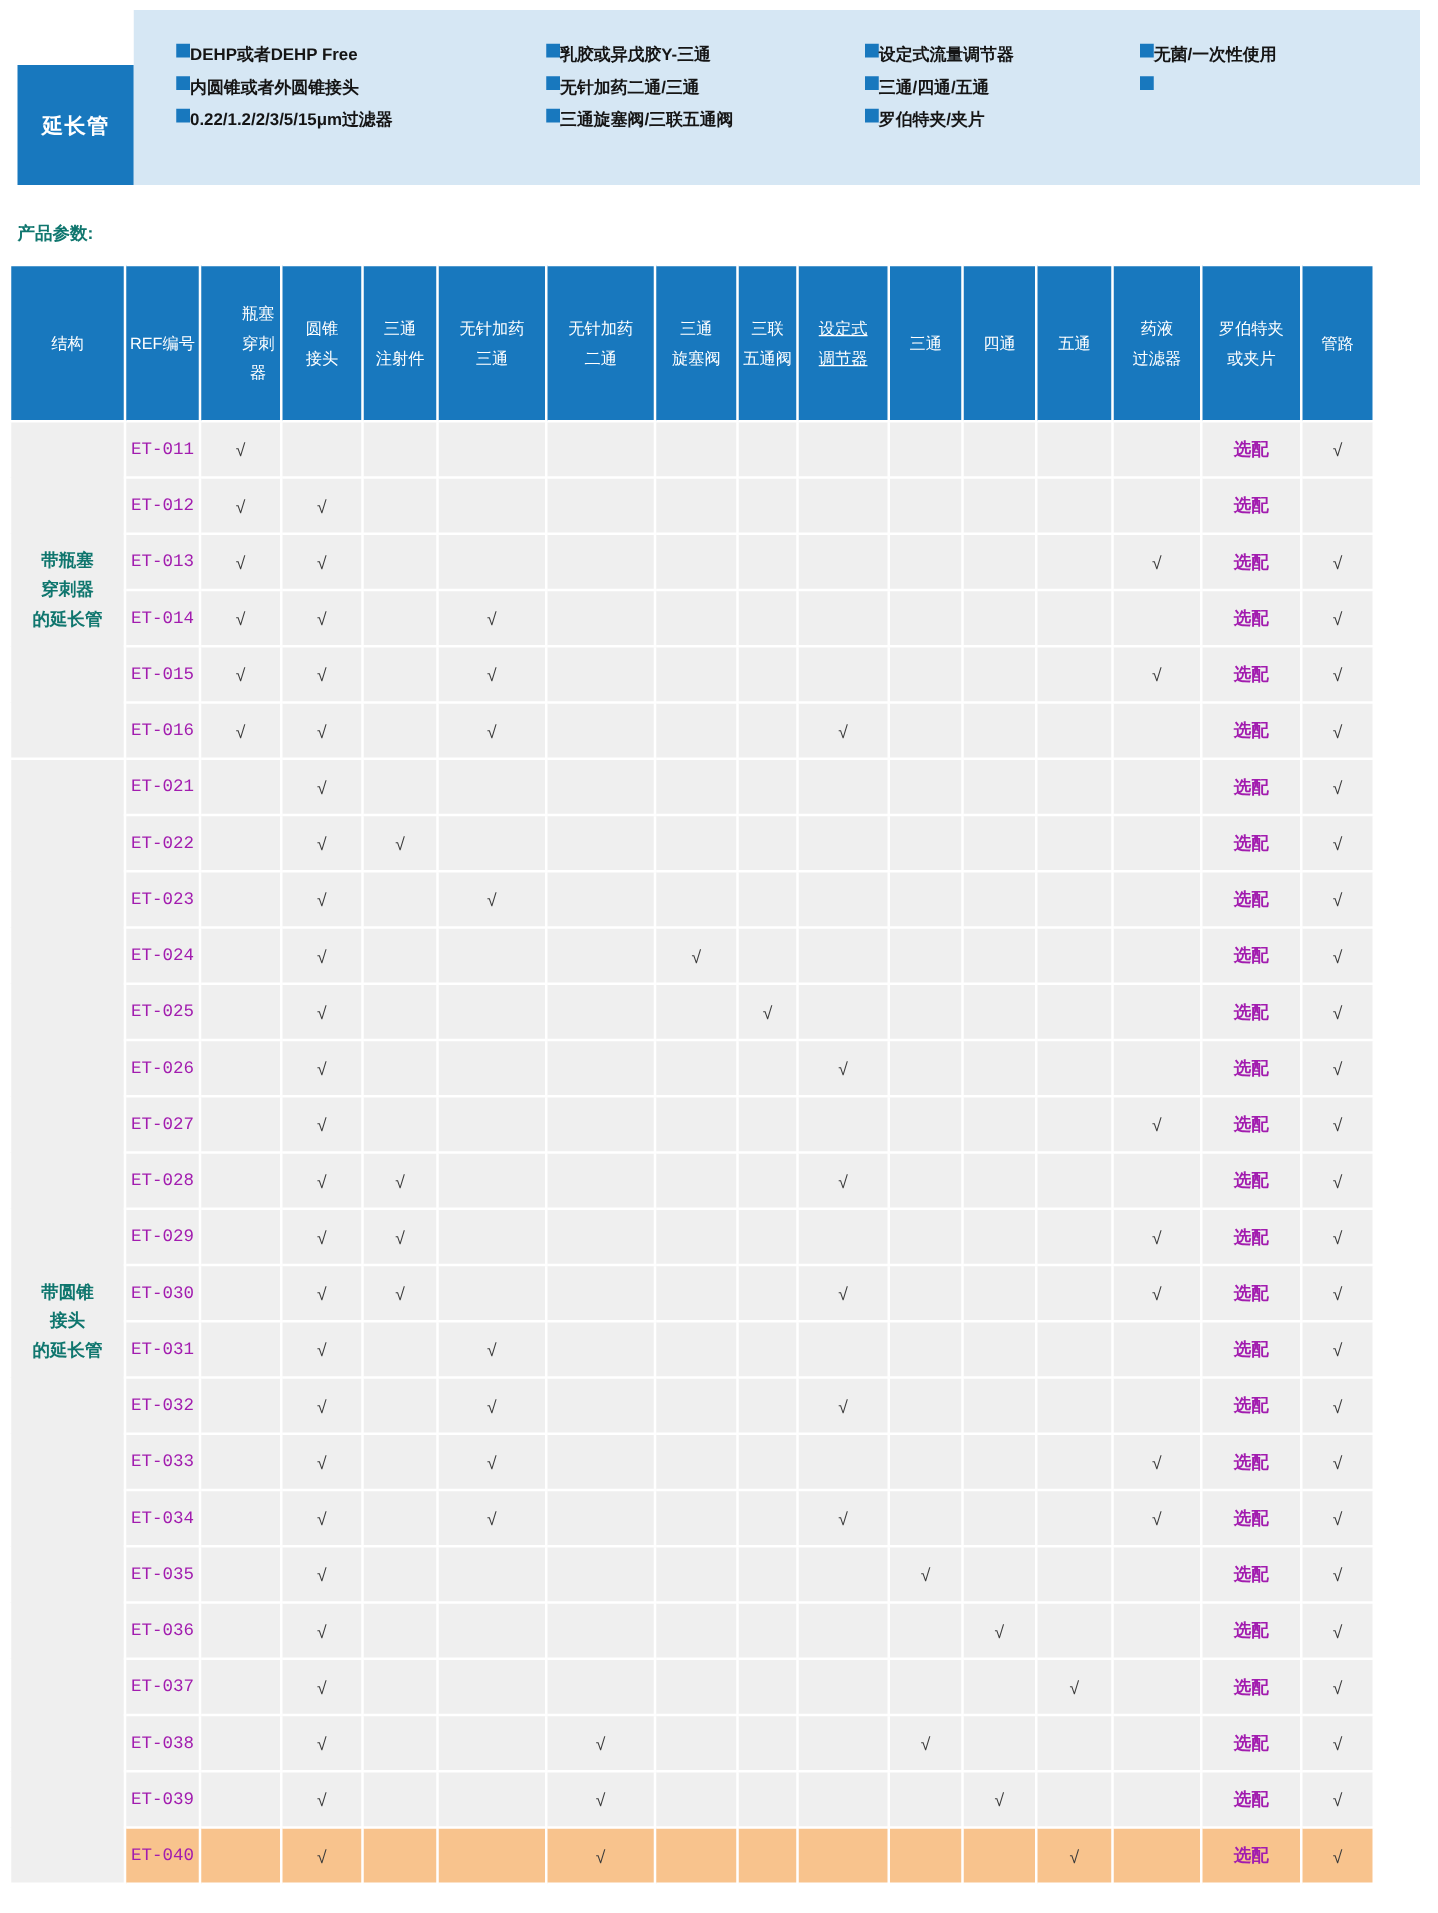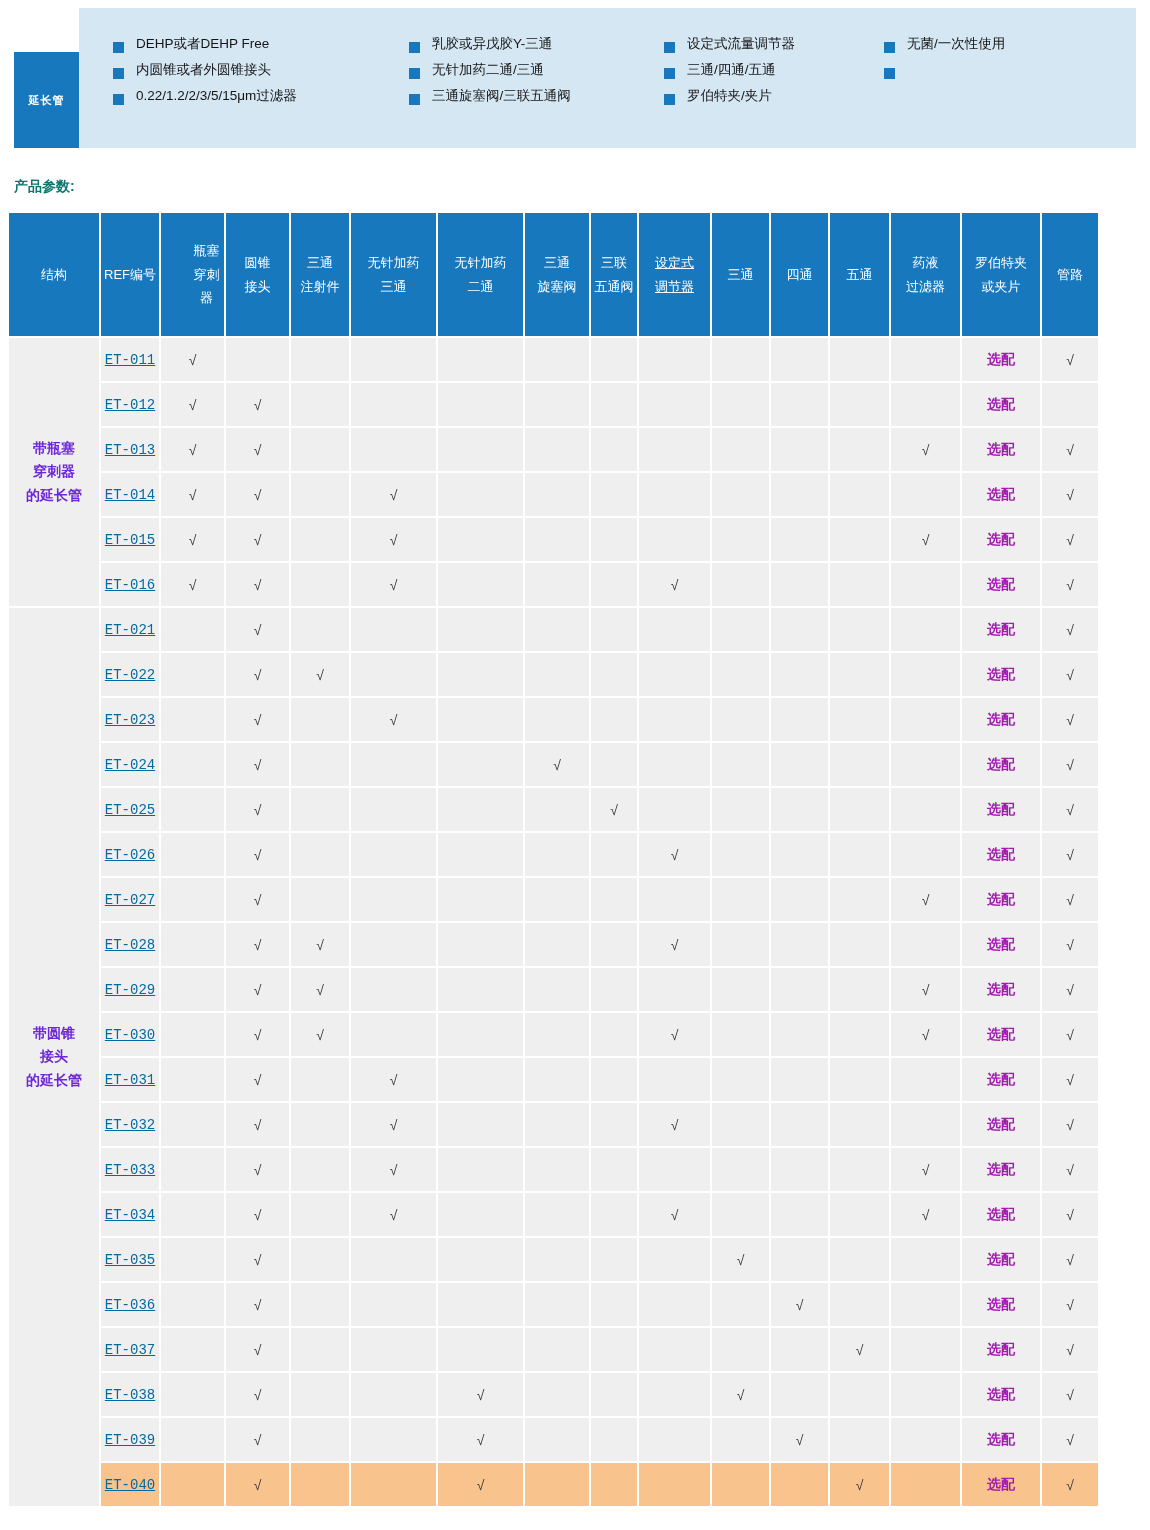--- a/index.html
+++ b/index.html
@@ -4,41 +4,41 @@
 <style>
   :root{
     --accent:#1878BE; --panel:#D6E7F4; --rowgray:#EFEFEF;
     --orange:#F8C38D; --check:#3C3C3C;
   }
   *{box-sizing:border-box;}
   html,body{margin:0;padding:0;background:#fff;}
   body{width:1150px;height:1530px;font-family:"Liberation Sans",sans-serif;color:#111;}
 
   .banner{display:flex;margin:8px 14px 0 14px;height:140px;}
-  .banner-label{width:65px;background:var(--accent);color:#fff;font-weight:bold;
-    font-size:11px;display:flex;align-items:center;justify-content:center;letter-spacing:1px;margin-top:44px;}
+  .banner-label{width:93px;background:var(--accent);color:#fff;font-weight:bold;
+    font-size:17px;display:flex;align-items:center;justify-content:center;letter-spacing:1px;margin-top:44px;}
   .banner-panel{flex:1;background:var(--panel);display:flex;align-items:flex-start;
     padding:27px 0 0 34px;}
   .feature-col{display:flex;flex-direction:column;gap:8px;}
   .feature-col:nth-child(1){width:296px;}
   .feature-col:nth-child(2){width:255px;}
   .feature-col:nth-child(3){width:220px;}
-  .feature-item{display:flex;align-items:flex-end;gap:12px;font-size:13.5px;color:#151515;height:18px;}
+  .feature-item{display:flex;align-items:flex-start;font-size:13.5px;color:#151515;height:18px;font-weight:bold;}
   .bullet{width:11px;height:11px;background:var(--accent);flex:none;}
 
   .section-title{margin:30px 0 15px 14px;font-size:14px;font-weight:bold;color:#0f766e;}
 
   table.params{border-collapse:collapse;table-layout:fixed;margin:0 7px;}
   table.params th, table.params td{border:2px solid #fff;padding:0;}
   table.params th{background:var(--accent);color:#fff;font-weight:normal;font-size:13px;
     height:125px;text-align:center;vertical-align:middle;white-space:pre-line;line-height:1.8;}
   table.params td{background:var(--rowgray);height:45px;text-align:center;
     vertical-align:middle;font-size:14px;}
-  td.group-cell{font-weight:bold;font-size:13.5px;color:#6d28d9;white-space:pre-line;line-height:1.65;}
-  td.ref-cell{font-family:"Liberation Mono",monospace;font-size:14px;color:#0369a1;text-decoration:underline;}
+  td.group-cell{font-weight:bold;font-size:13.5px;color:#0f766e;white-space:pre-line;line-height:1.65;}
+  td.ref-cell{font-family:"Liberation Mono",monospace;font-size:14px;color:#a21caf;}
   td.check-cell{color:var(--check);font-size:15px;}
   td.optional-cell{font-weight:bold;font-size:13.5px;color:#a21caf;}
   tr.highlight td{background:var(--orange);}
 </style>
 </head>
 <body>
 
 <div class="banner">
   <div class="banner-label">延长管</div>
   <div class="banner-panel">

